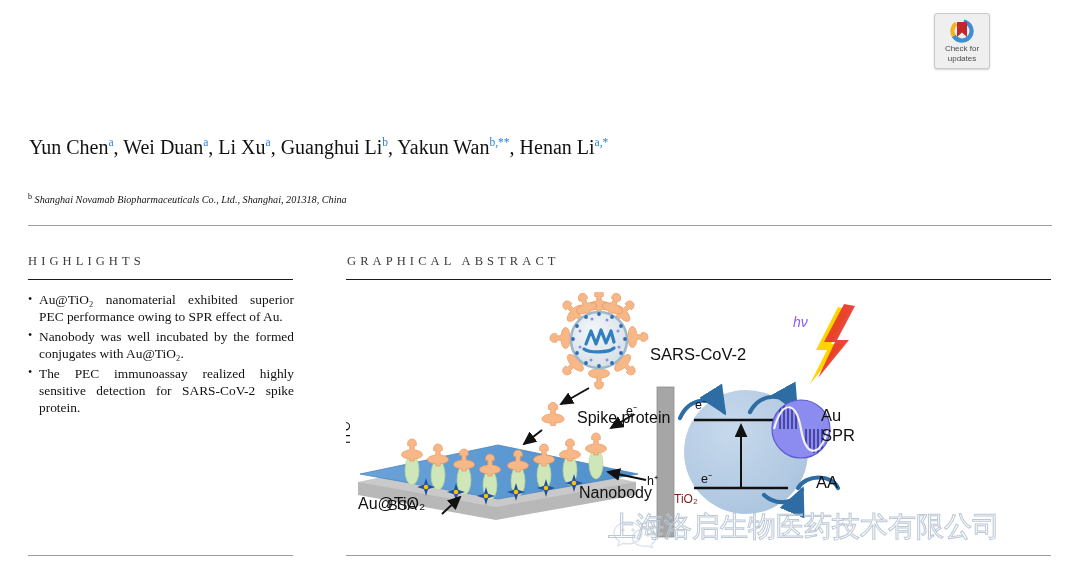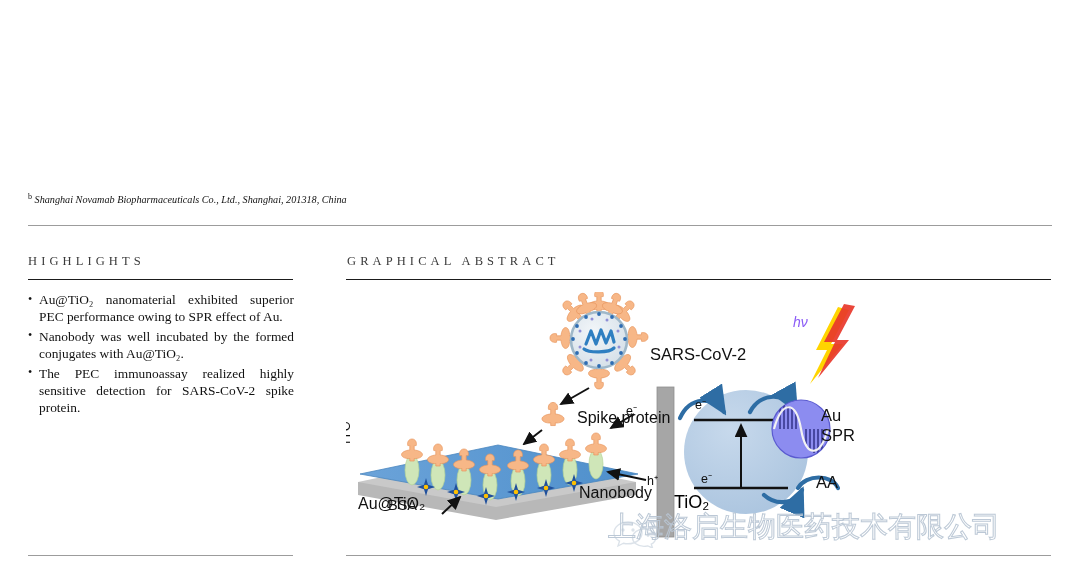--- a/index.html
+++ b/index.html
@@ -97,21 +97,21 @@
     font-family:"Liberation Sans", sans-serif;
     color:#101010;white-space:nowrap;
   }
   #lbl-sars{left:304px;top:53px;font-size:16.5px;}
   #lbl-spike{left:231px;top:117px;font-size:16px;}
   #lbl-nano{left:233px;top:192px;font-size:16px;}
   #lbl-autio{left:12px;top:167px;font-size:16px;margin-top:36px;}
   #lbl-bsa{left:42px;top:205px;font-size:14.5px;}
   #lbl-ito{left:-7px;top:152px;font-size:12.5px;letter-spacing:1px;
            transform:rotate(-90deg);transform-origin:left top;}
-  #lbl-tio2{left:328px;top:200px;font-size:18px;color:#000000;}
+  #lbl-tio2{left:328px;top:200px;font-size:12px;color:#7f1d1d;}
   #lbl-hplus{left:301px;top:180px;font-size:12.5px;}
   #lbl-ausprA{left:475px;top:114px;font-size:16.5px;}
   #lbl-ausprB{left:475px;top:134px;font-size:16.5px;}
   #lbl-aa{left:470px;top:181px;font-size:16.5px;}
   #lbl-hv{left:447px;top:22px;font-size:14px;font-style:italic;color:#8b5cf6;}
   .lbl-e{font-size:12.5px;font-family:"Liberation Sans",sans-serif;position:absolute;color:#101010;}
   #e1{left:280px;top:110px;}
   #e2{left:349px;top:104px;}
   #e3{left:355px;top:178px;}
 
@@ -124,23 +124,42 @@
     white-space:nowrap;letter-spacing:0px;opacity:.95;
   }
   #wm-logo{position:absolute;left:612px;top:518px;width:46px;height:30px;opacity:.5;}
 </style>
 </head>
 <body>
 
 <div id="header">
 
 
+  <div id="authors">
+    <span>Yun Chen</span><span class="sup">a</span>,
+    <span>Wei Duan</span><span class="sup">a</span>,
+    <span>Li Xu</span><span class="sup">a</span>,
+    <span>Guanghui Li</span><span class="sup">b</span>,
+    <span>Yakun Wan</span><span class="sup">b,**</span>,
+    <span>Henan Li</span><span class="sup">a,*</span>
+  </div>
 
   <div class="affil" id="affil-b"><span class="sup">b</span> <span>Shanghai Novamab Biopharmaceuticals Co., Ltd., Shanghai, 201318, China</span></div>
 
+  <div id="crossmark">
+    <svg class="cm-ring" viewBox="0 0 24 24">
+      <circle cx="12" cy="12" r="9.6" fill="none" stroke="#f0b323" stroke-width="4.3" stroke-dasharray="22 60" transform="rotate(100 12 12)"></circle>
+      <circle cx="12" cy="12" r="9.6" fill="none" stroke="#3d8fd1" stroke-width="4.3" stroke-dasharray="38 60" transform="rotate(-80 12 12)"></circle>
+    </svg>
+    <div class="cm-bm"></div>
+    <div class="cm-txt">
+      <span>Check for</span><br>
+      <span>updates</span>
+    </div>
+  </div>
 </div>
 
 <div class="rule-full" id="rule-top"></div>
 
 <div class="sec-head" id="hl-head">HIGHLIGHTS</div>
 <div class="sec-rule" id="hl-rule"></div>
 
 <div id="highlights">
   <ul>
     <li>Au@TiO₂ nanomaterial exhibited superior PEC performance owing to SPR effect of Au.</li>

